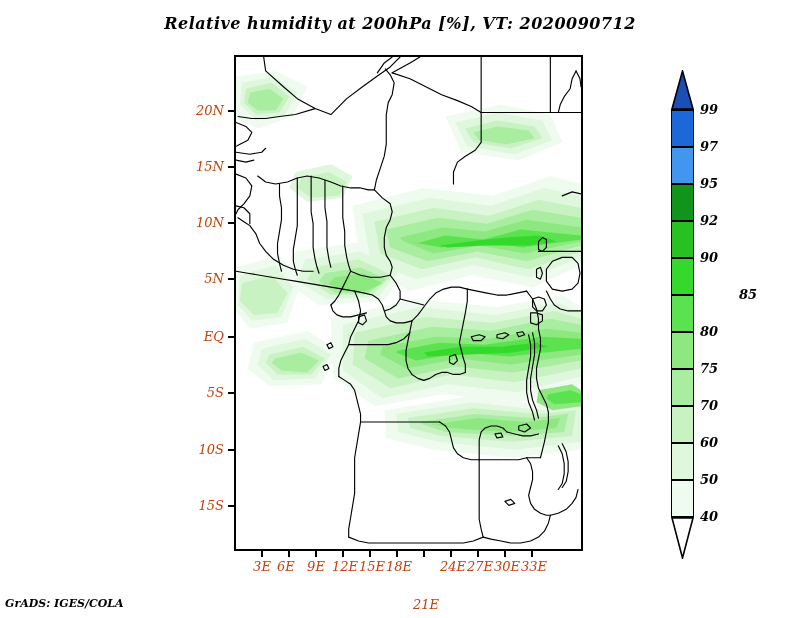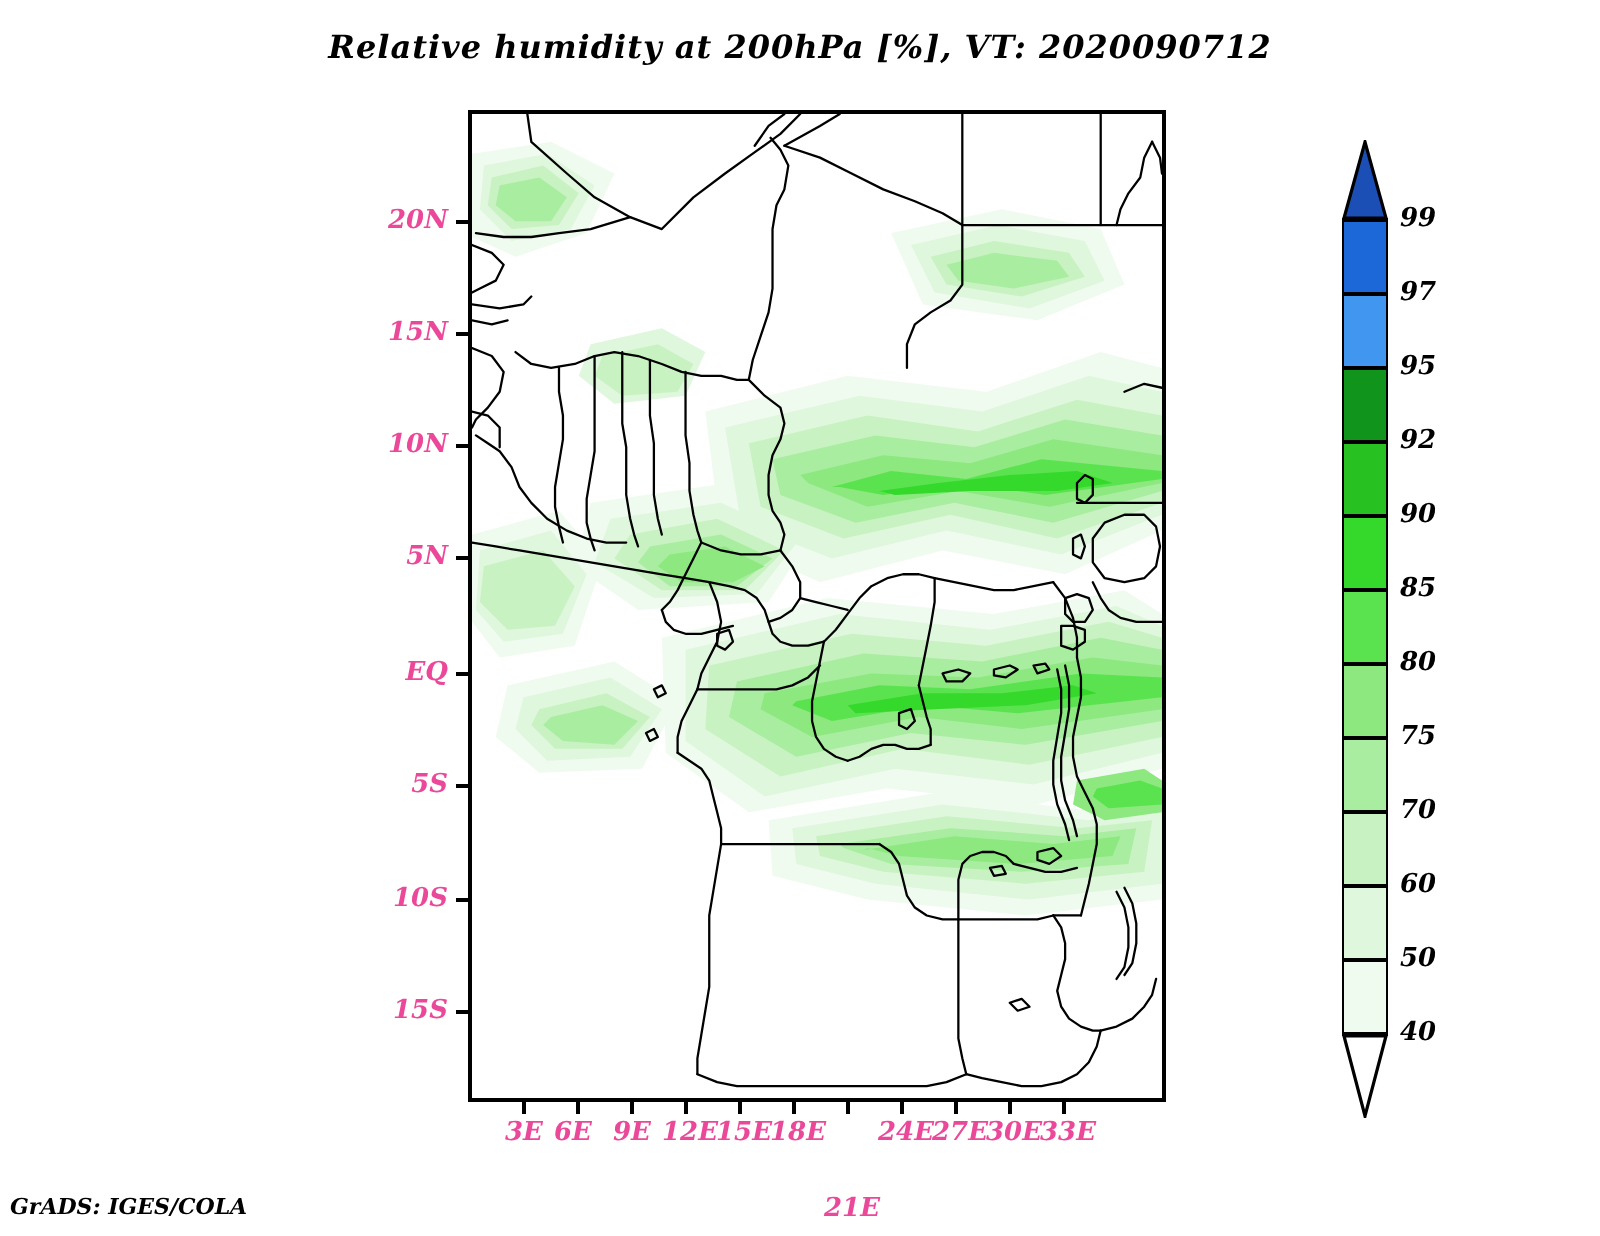--- a/index.html
+++ b/index.html
@@ -12,21 +12,21 @@
     font-family:"DejaVu Serif",serif;font-style:italic;font-weight:bold;
     font-size:16px;color:#000;letter-spacing:.5px;white-space:nowrap;
   }
   #plot-frame{
     position:absolute;left:234px;top:55px;width:349px;height:496px;
     border:2px solid #000;box-sizing:border-box;background:#fff;overflow:hidden;
   }
   #map-svg{position:absolute;left:0;top:0;width:100%;height:100%;display:block;}
   .axis-label{
     position:absolute;font-family:"DejaVu Serif",serif;font-style:italic;
-    font-weight:bold;font-size:13px;color:#ec4899;white-space:nowrap;
+    font-weight:normal;font-size:13px;color:#c2410c;white-space:nowrap;
   }
   .ytick-lbl{text-align:right;}
   .tick{position:absolute;background:#000;}
   #colorbar-wrap{position:absolute;left:655px;top:60px;width:100px;height:480px;}
   .cb-band{position:absolute;left:16px;width:23px;border:1.4px solid #000;
            border-top:none;border-bottom:none;box-sizing:border-box;}
   .cb-sep{position:absolute;left:16px;width:23px;height:1.6px;background:#000;}
   .cb-lbl{
     position:absolute;left:45px;font-family:"DejaVu Serif",serif;font-style:italic;
     font-weight:bold;font-size:13px;color:#000;white-space:nowrap;
@@ -299,21 +299,21 @@
 
   <svg id="cb-cap-bot" style="top:457px;height:42px;" viewBox="0 0 23 42" preserveAspectRatio="none">
     <polygon points="1,1 22,1 11.5,41" fill="#ffffff" stroke="#000" stroke-width="1.6"></polygon>
   </svg>
 
   <div class="cb-lbl" style="top:42px;">99</div>
   <div class="cb-lbl" style="top:79px;">97</div>
   <div class="cb-lbl" style="top:116px;">95</div>
   <div class="cb-lbl" style="top:153px;">92</div>
   <div class="cb-lbl" style="top:190px;">90</div>
-  <div class="cb-lbl" style="top:227px;">85</div>
+  <div class="cb-lbl" style="top:227px;margin-left:39px;">85</div>
   <div class="cb-lbl" style="top:264px;">80</div>
   <div class="cb-lbl" style="top:301px;">75</div>
   <div class="cb-lbl" style="top:338px;">70</div>
   <div class="cb-lbl" style="top:375px;text-align:center;">60</div>
   <div class="cb-lbl" style="top:412px;">50</div>
   <div class="cb-lbl" style="top:449px;">40</div>
 </div>
 
 <div id="footer">GrADS: IGES/COLA</div>
 

